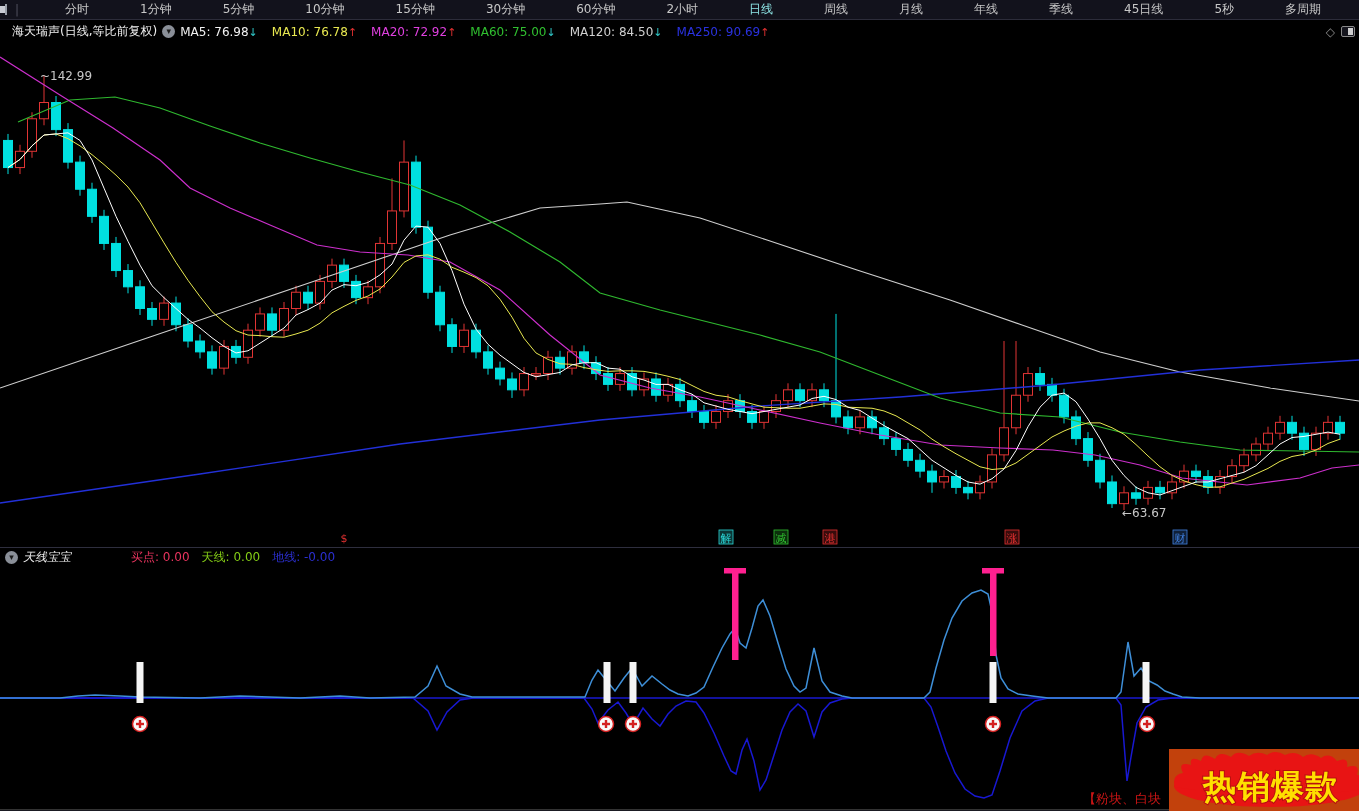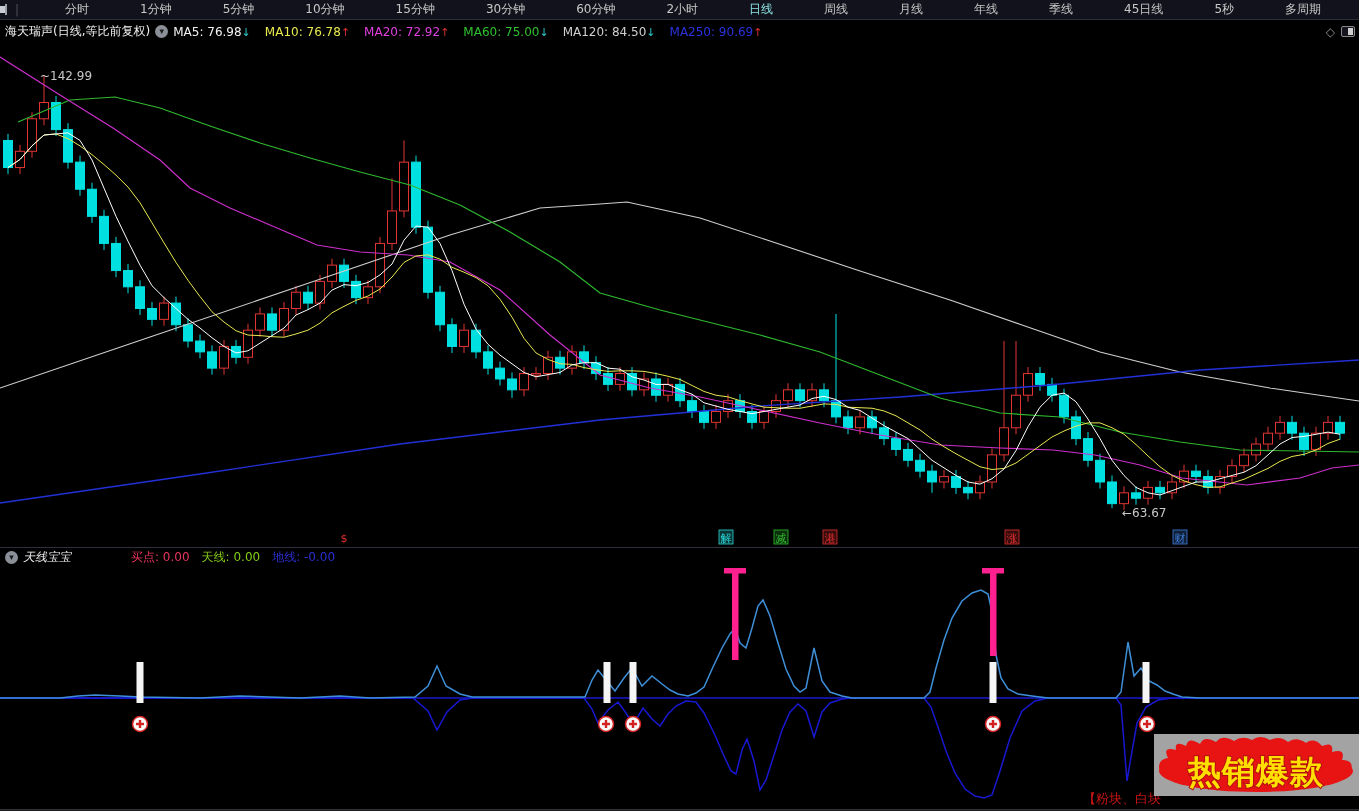--- a/index.html
+++ b/index.html
@@ -17,40 +17,40 @@
   .mb-sep { color:#50505e; margin:0 2px; }
   .menu-item { padding:0 7px; cursor:default;margin-left:37px; }
   .menu-item.active { color:#8ee6e6; }
   .mb-spacer { flex:1; }
   .mb-right-item { padding:0 9px; border-left:1px solid #3a3a48; height:20px; line-height:20px; }
   .mb-right-item.hl { background:#8a1414; color:#fff; }
 
   
   #info-bar { position:absolute; left:0; top:21px; width:1359px; height:21px; background:#000;
     display:flex; align-items:center; font-size:12px; color:#e8e8e8; white-space:nowrap; }
-  #stock-title { margin-left:5px; color:#f0f0f0; }
+  #stock-title { margin-left:12px; color:#f0f0f0; }
   .chev-circle { display:inline-block; width:13px; height:13px; border-radius:50%; background:#8a8f98;
     color:#1a1a1a; font-size:9px; line-height:13px; text-align:center; margin:0 5px; }
   .ma-item { margin-right:14px; }
   .ma-arrow { font-size:11px; }
   #info-right { position:absolute; right:4px; top:0; height:21px; display:flex; align-items:center; gap:6px; color:#888; }
   .panel-ico { display:inline-block; width:14px; height:11px; border:1px solid #888; border-radius:2px; position:relative; background:#15151d;}
   .panel-ico::after { content:""; position:absolute; right:1px; top:1px; bottom:1px; width:5px; background:#cfcfcf; }
 
   
   #main-svg { position:absolute; left:0; top:42px; }
   #ind-header { position:absolute; left:0; top:547px; width:1359px; height:19px; background:#000;
     border-top:1px solid #2e2e3e; display:flex; align-items:center; font-size:12px; color:#f0f0f0; white-space:nowrap; }
   .ind-field { margin-right:12px; }
   #ind-svg { position:absolute; left:0; top:566px; }
   #bottom-strip { position:absolute; left:0; bottom:0; width:1359px; height:2px; background:#1a1a22; border-top:1px solid #333; }
 
   
   #pink-note { position:absolute; left:1083px; top:790px; font-size:13px; color:#cc1515; z-index:5; }
-  #hot-banner { position:absolute; right:0; bottom:15px; width:205px; height:62px; background:#a3a3a3; z-index:10; }
+  #hot-banner { position:absolute; right:0; bottom:0; width:190px; height:62px; background:#c2410c; z-index:10; }
   #hot-banner svg { display:block; }
   .banner-text { font-family:"DejaVu Sans","Liberation Sans",sans-serif; font-weight:bold; font-size:33px;
     fill:#ffdf00; stroke:#b71010; stroke-width:2px; paint-order:stroke; letter-spacing:1px; }
 </style>
 </head>
 <body>
 
 <div id="app">
 
   <div id="menu-bar">

